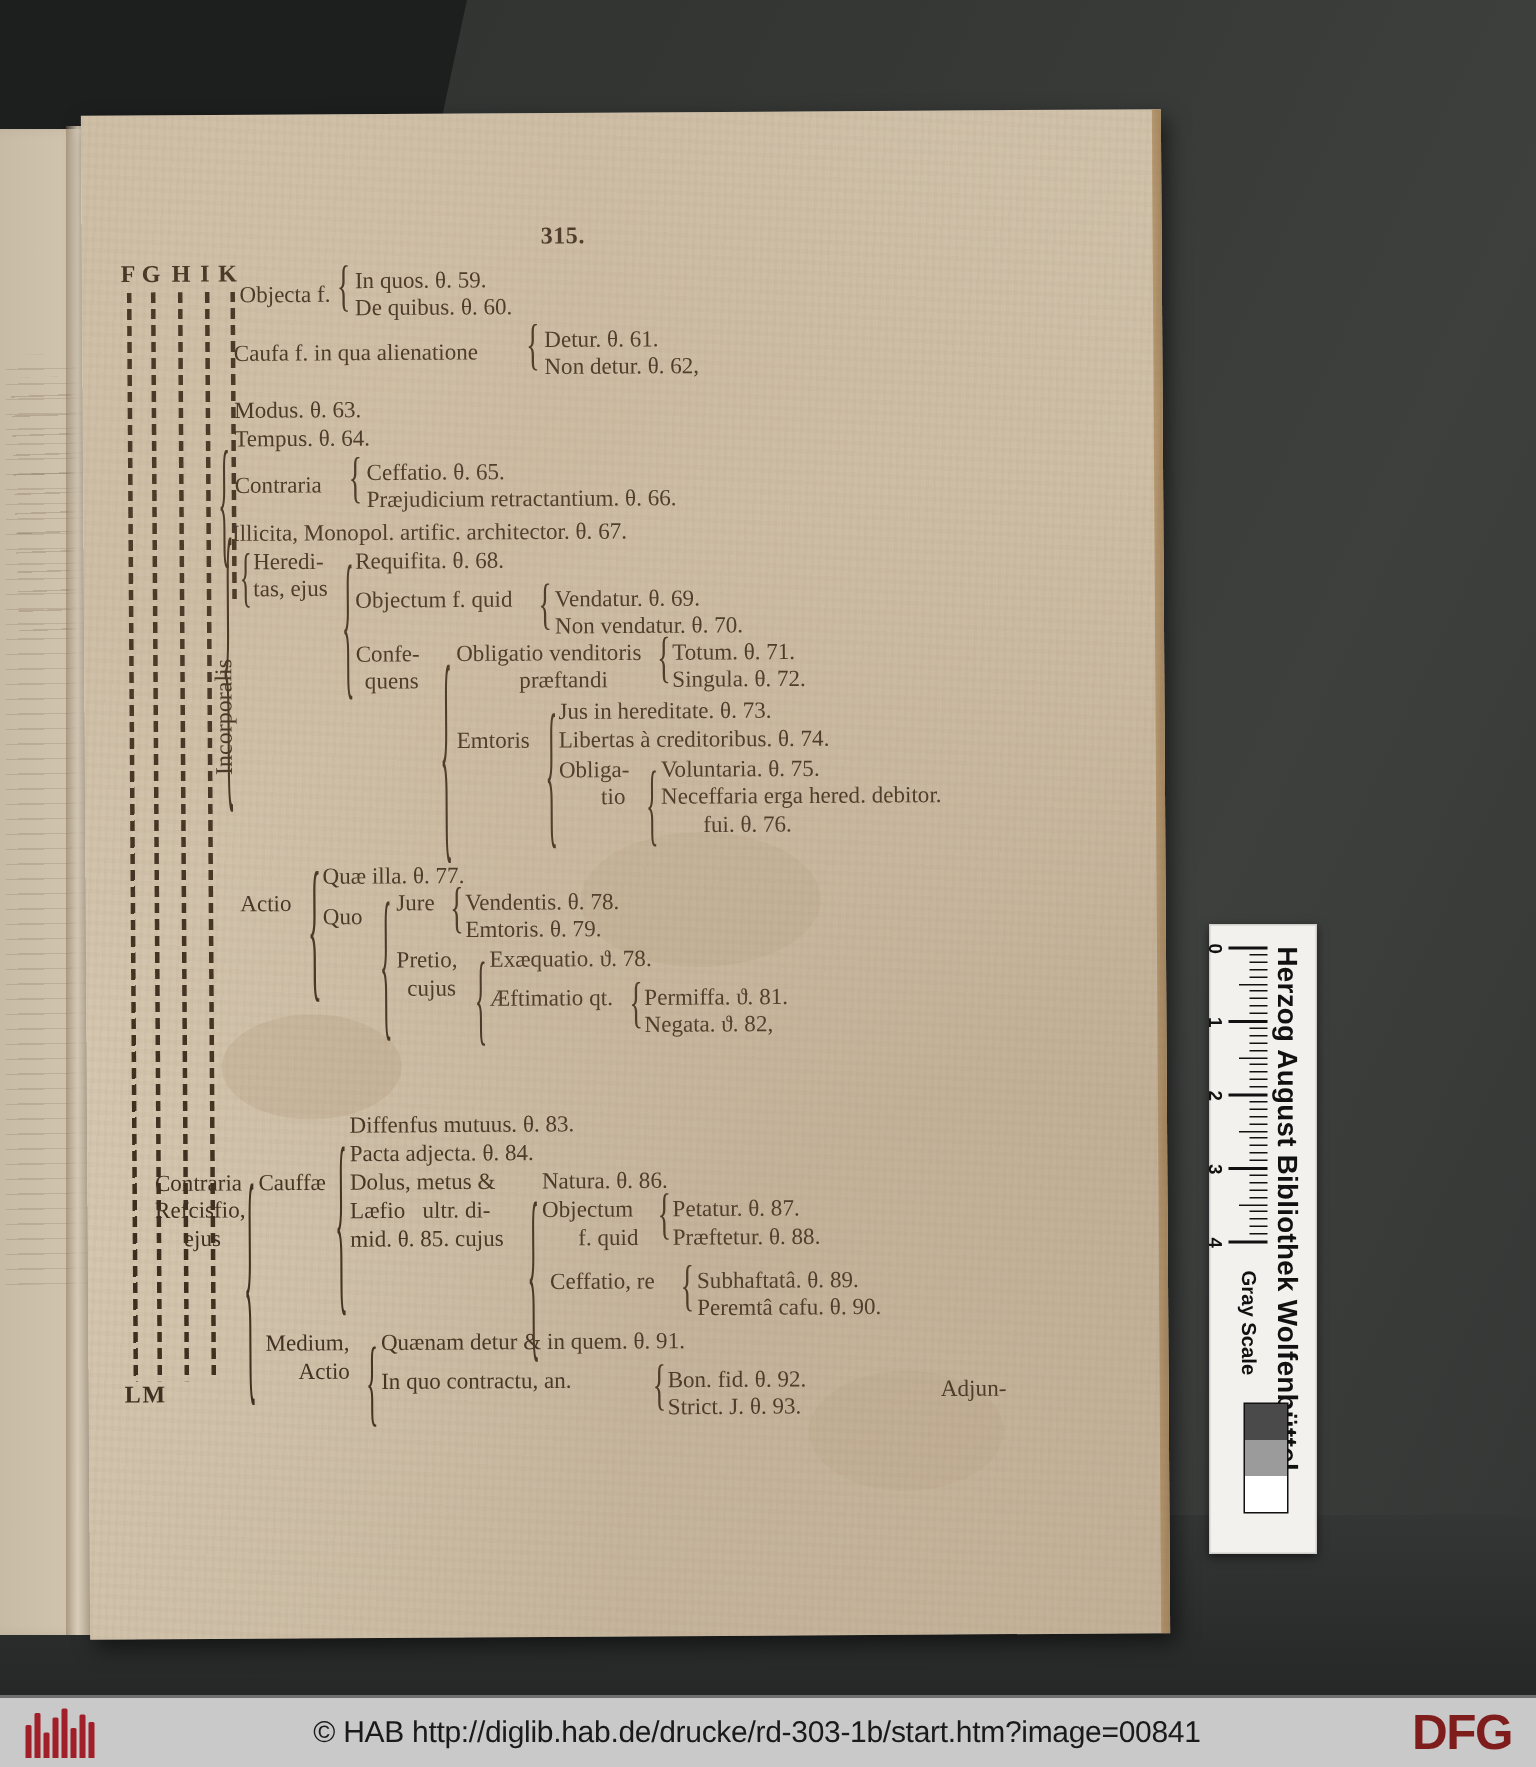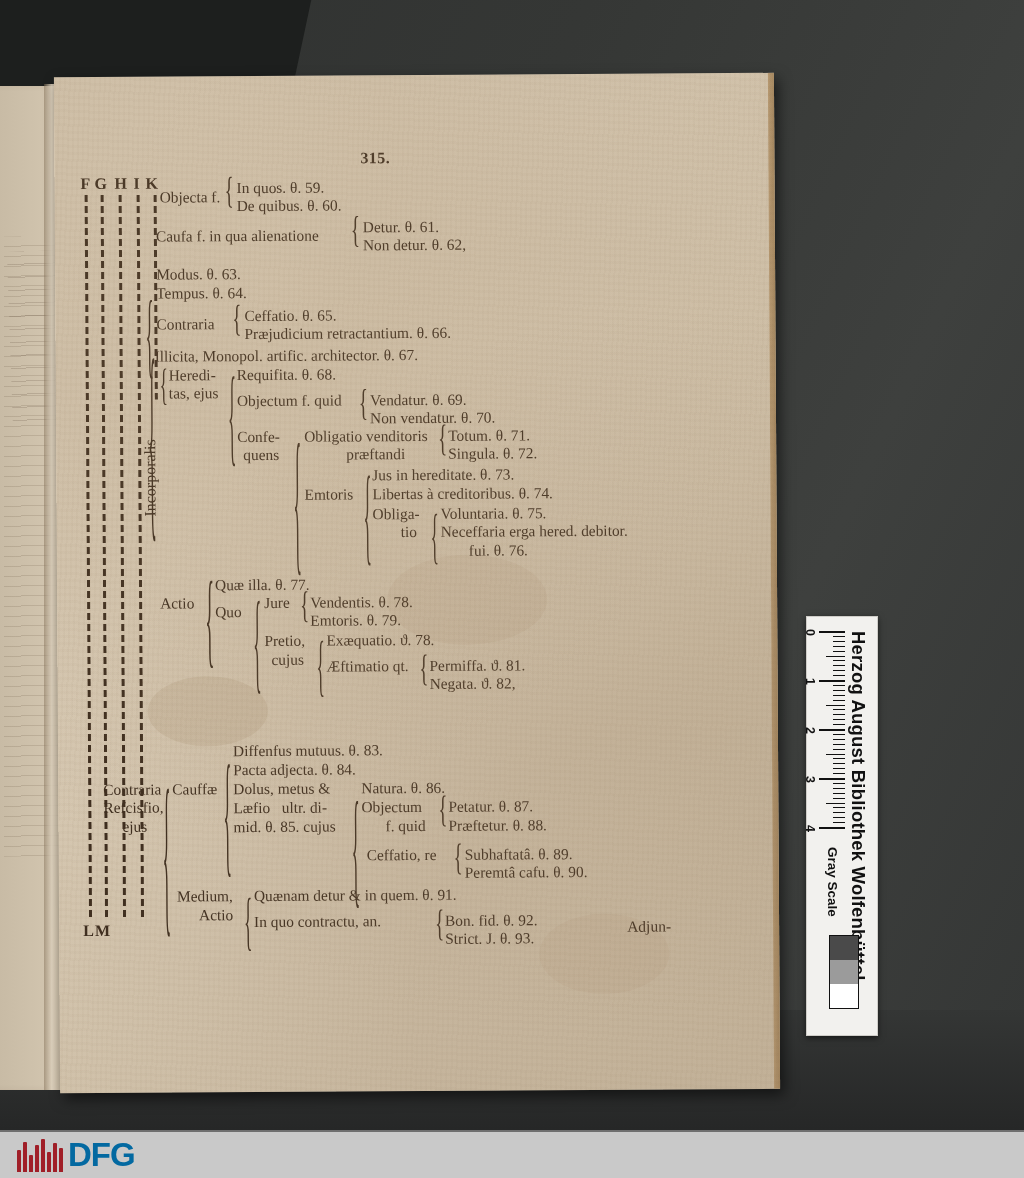--- a/index.html
+++ b/index.html
@@ -167,21 +167,21 @@
   }
   #hab-logo i{ display:block; width:4px; background:#a01f28; border-radius:1px 1px 0 0;}
   #footer-text {
     flex:1; text-align:center;
     font-family:"Liberation Sans", sans-serif;
     font-size:20px; color:#1a1a1a; letter-spacing:-.2px;
   }
   #dfg {
     margin-right:16px;
     font-family:"Liberation Sans", sans-serif;
-    font-weight:bold; font-size:33px; color:#0369a1; letter-spacing:-1px;
+    font-weight:bold; font-size:33px; color:#7f1d1d; letter-spacing:-1px;
   }
 </style>
 </head>
 <body>
 
 <div id="scan">
 
   <div class="dark-cover-left"></div>
   <div class="dark-cover-tl"></div>
   <div class="dark-cover-bottom"></div>
@@ -403,14 +403,15 @@
   <div id="hab-logo">
     <i style="height:22px"></i>
       <i style="height:30px"></i>
       <i style="height:17px"></i>
     <i style="height:27px"></i>
       <i style="height:33px"></i>
       <i style="height:20px"></i>
     <i style="height:29px"></i>
       <i style="height:24px"></i>
   </div>
+  <div id="footer-text">© HAB http://diglib.hab.de/drucke/rd-303-1b/start.htm?image=00841</div>
   <div id="dfg">DFG</div>
 </div>
 
 </body></html>

